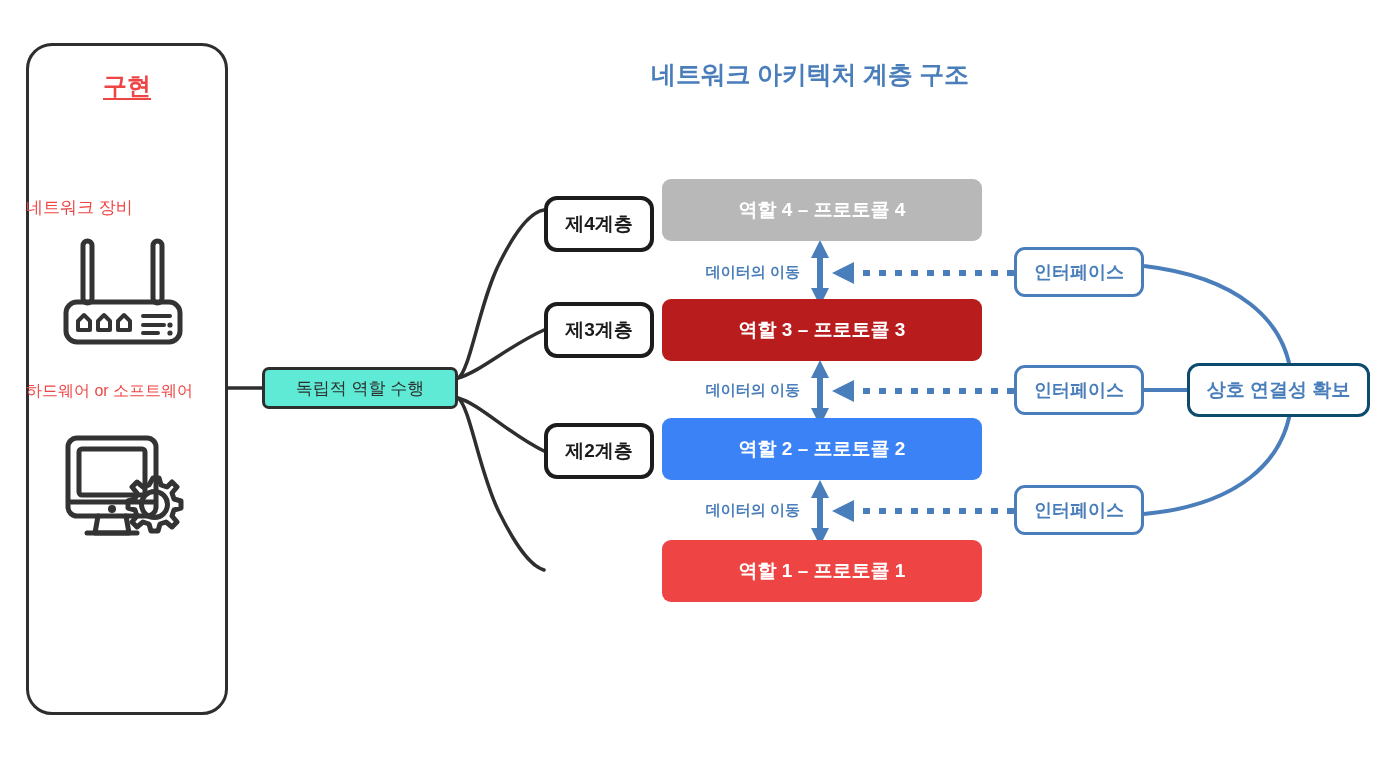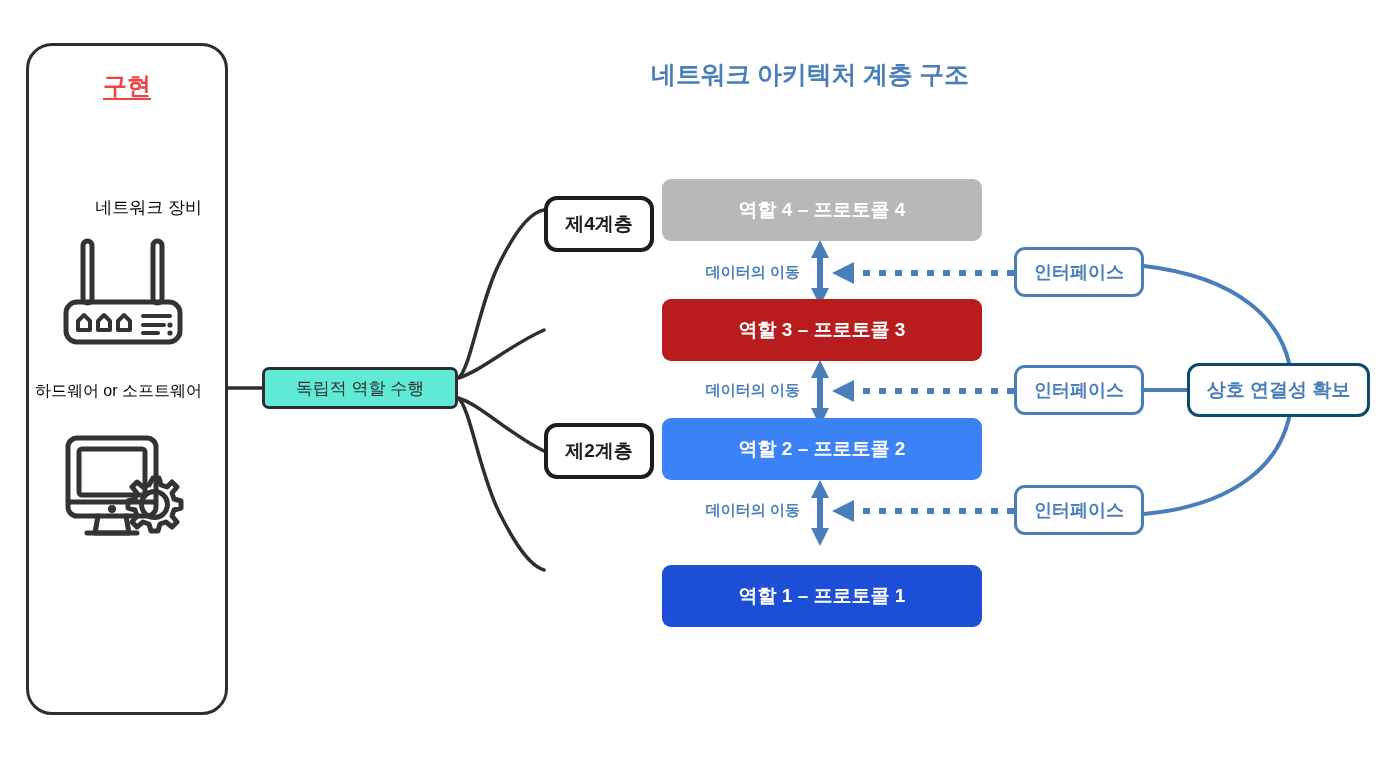--- a/index.html
+++ b/index.html
@@ -60,23 +60,23 @@
     font-size: 24px;
     font-weight: bold;
     color: #ef4444;
     text-decoration: underline;
     text-underline-offset: 4px;
   }
   .panel-label {
     position: absolute;
     width: 176px;
     left: 26px;
-    text-align: right;
+    text-align: left;
     font-size: 17px;
-    color: #000000;
+    color: #ef4444;
     font-weight: 500;
   }
   .panel-label.lbl-network { top: 196px; }
   .panel-label.lbl-hwsw    { top: 381px; font-size: 16px; }
   .panel-label.lbl-computer{ top: 562px; }
 
   .icon-router {
     position: absolute;
     left: 60px;
     top: 236px;
@@ -287,26 +287,27 @@
                L79,95 L74,90 L79,84 L77,78 L70,76 L70,69 L77,67 L79,61 L74,55 L79,50 L85,55
                L91,53 Z"></path>
       <circle cx="96.5" cy="72.5" r="13"></circle>
     </g>
   </svg>
 
 
   <div class="center-node">독립적 역할 수행</div>
 
   <div class="layer-tag" style="top:196px;">제4계층</div>
+  <div class="layer-tag" style="top:302px;">제3계층</div>
   <div class="layer-tag" style="top:423px;">제2계층</div>
 
   <div class="layer-bar" style="top:179px; background:#b8b8b8;">역할 4 – 프로토콜 4</div>
   <div class="layer-bar" style="top:299px; background:#b91c1c;">역할 3 – 프로토콜 3</div>
   <div class="layer-bar" style="top:418px; background:#3b82f6;">역할 2 –  프로토콜 2</div>
-  <div class="layer-bar" style="top:565px; background:#1d4ed8;">역할 1 – 프로토콜 1</div>
+  <div class="layer-bar" style="top:540px; background:#ef4444;">역할 1 – 프로토콜 1</div>
 
   <div class="move-label" style="top:263px;">데이터의 이동</div>
   <div class="move-label" style="top:381px;">데이터의 이동</div>
   <div class="move-label" style="top:501px;">데이터의 이동</div>
 
   <div class="iface-box" style="top:247px;">인터페이스</div>
   <div class="iface-box" style="top:365px;">인터페이스</div>
   <div class="iface-box" style="top:485px;">인터페이스</div>
 
   <div class="interconnect-box">상호 연결성 확보</div>

